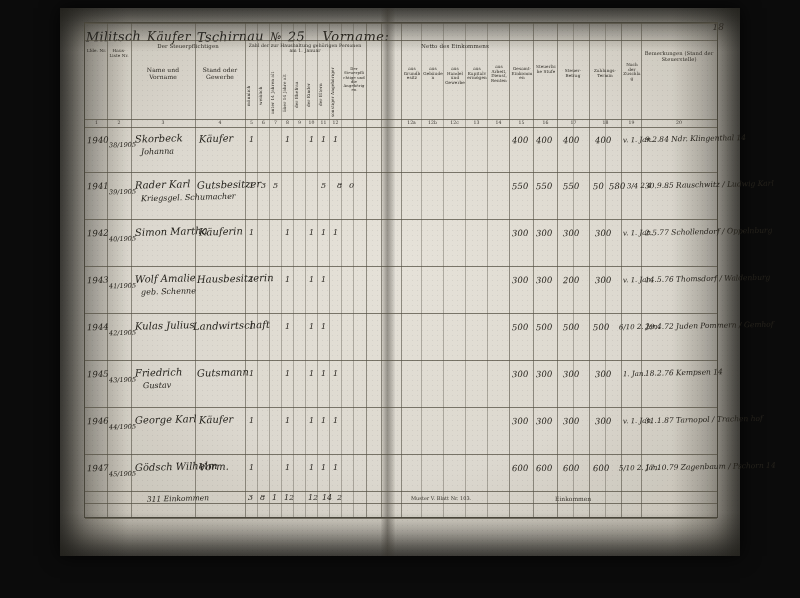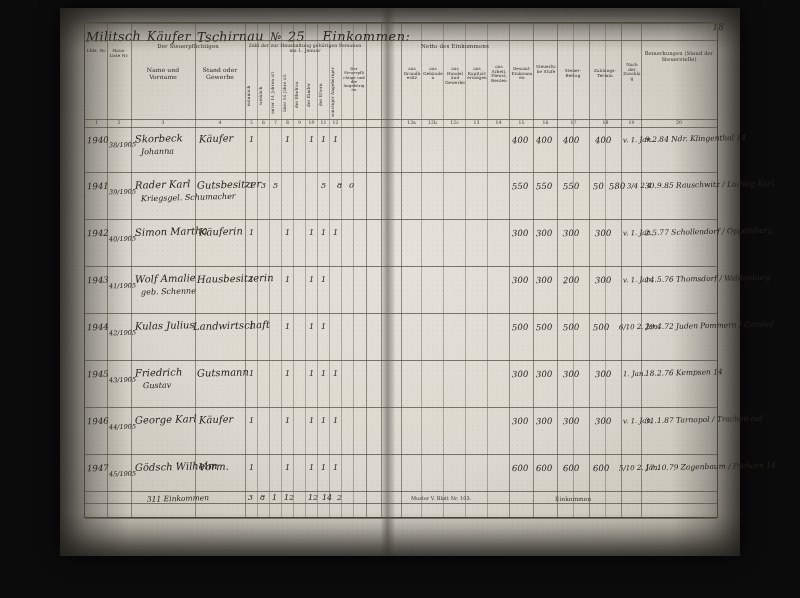--- a/index.html
+++ b/index.html
@@ -164,21 +164,21 @@
 
   <div class="scan">
     <div class="gutter"></div>
 
     <div class="hdr-top">
       <span class="hand" style="font-size:13px;">Militsch</span>
       <span class="script" style="font-size:12px;">Käufer</span>
       <span class="hand" style="font-size:13px;">Tschirnau</span>
       <span class="script">№</span>
       <span class="hand" style="font-size:13px;">25</span>
-      <span class="script" style="margin-left:12px;font-size:13px;">Einkommen:</span>
+      <span class="script" style="margin-left:12px;font-size:13px;">Vorname:</span>
     </div>
     <div class="pagenum">18</div>
 
     <div class="sheet">
 
       <div class="hline" style="top:0px;"></div>
       <div class="hline" style="top:17px;"></div>
       <div class="hline" style="top:96px;"></div>
       <div class="hline" style="top:104px;"></div>
       <div class="hline" style="top:149px;"></div>

